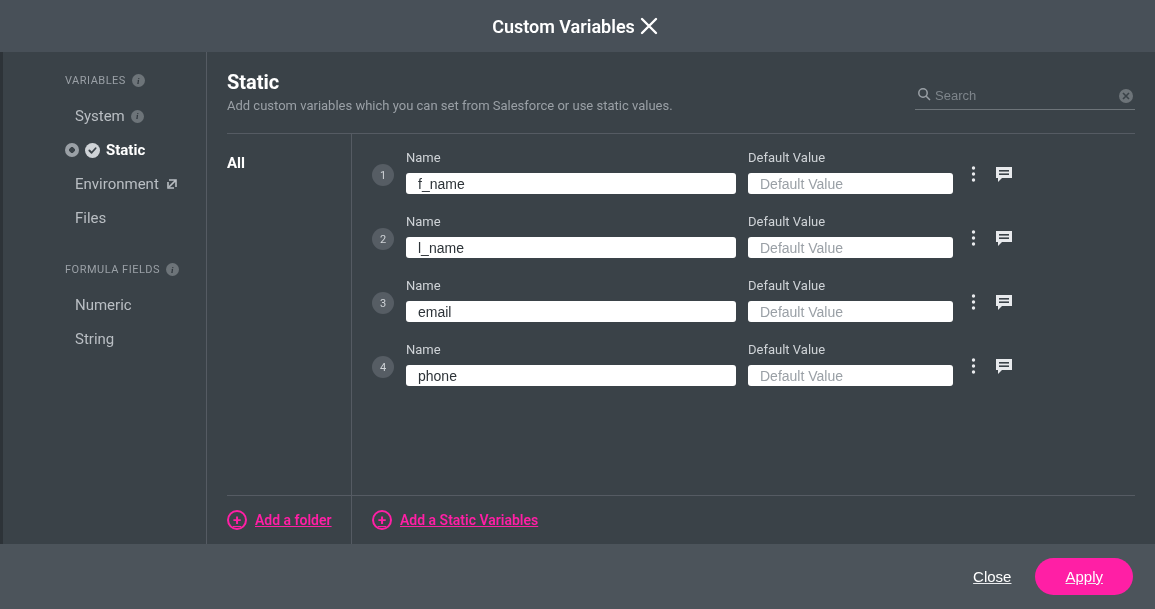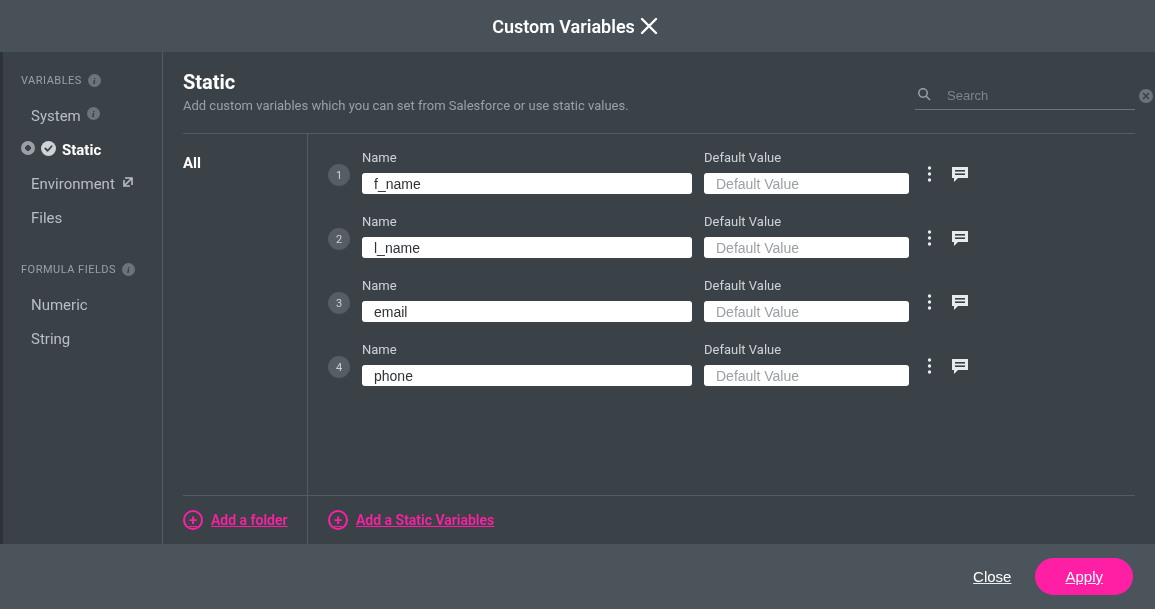--- a/index.html
+++ b/index.html
@@ -34,20 +34,21 @@
       color: #ffffff;
       padding: 4px;
     }
     .close-x svg { display: block; }
     .body {
       flex: 1;
       display: flex;
       min-height: 0;
       background: #3a4248;
       border-left: 3px solid #2d3338;
+      padding-left: 44px;
     }
     .sidebar {
       width: 160px;
       padding: 18px 0px 18px 18px;
       border-right: 1px solid #555b63;
       flex-shrink: 0;
     }
     .section-label {
       font-size: 11px;
       letter-spacing: 0.5px;
@@ -67,20 +68,21 @@
       border-radius: 50%;
       background: #6d7479;
       color: #2f363c;
       font-size: 9px;
       font-weight: 700;
       font-style: italic;
       font-family: Georgia, serif;
     }
     .nav-item {
       display: flex;
+      align-items: center;
       gap: 6px;
       padding: 8px 0;
       color: #b9bec3;
       font-size: 15px;
       cursor: pointer;
       margin-left: 10px;
     }
     .nav-item.active {
       color: #ffffff;
       font-weight: 700;
@@ -131,21 +133,21 @@
       color: #ffffff;
       margin-bottom: 4px;
     }
     .main-sub {
       font-size: 13px;
       color: #9aa0a6;
     }
     .search-wrap {
       display: flex;
       align-items: center;
-      gap: 16px;
+      gap: 4px;
       border-bottom: 1px solid #6d7479;
       padding: 4px 2px;
       width: 220px;
       flex-shrink: 0;
       margin-top: 12px;
     }
     .search-wrap input {
       flex: 1;
       background: transparent;
       border: none;

